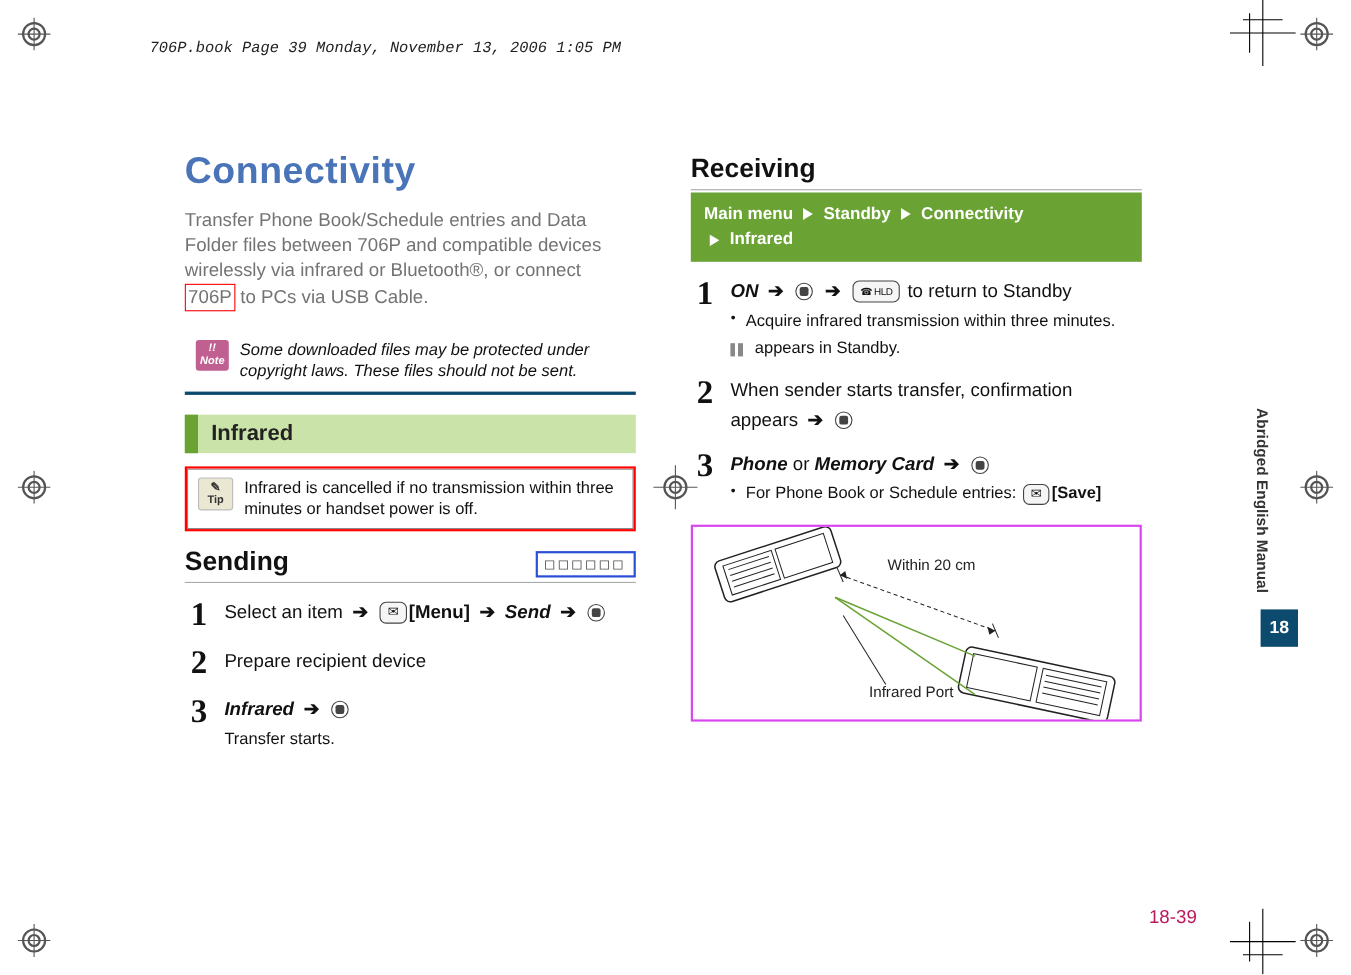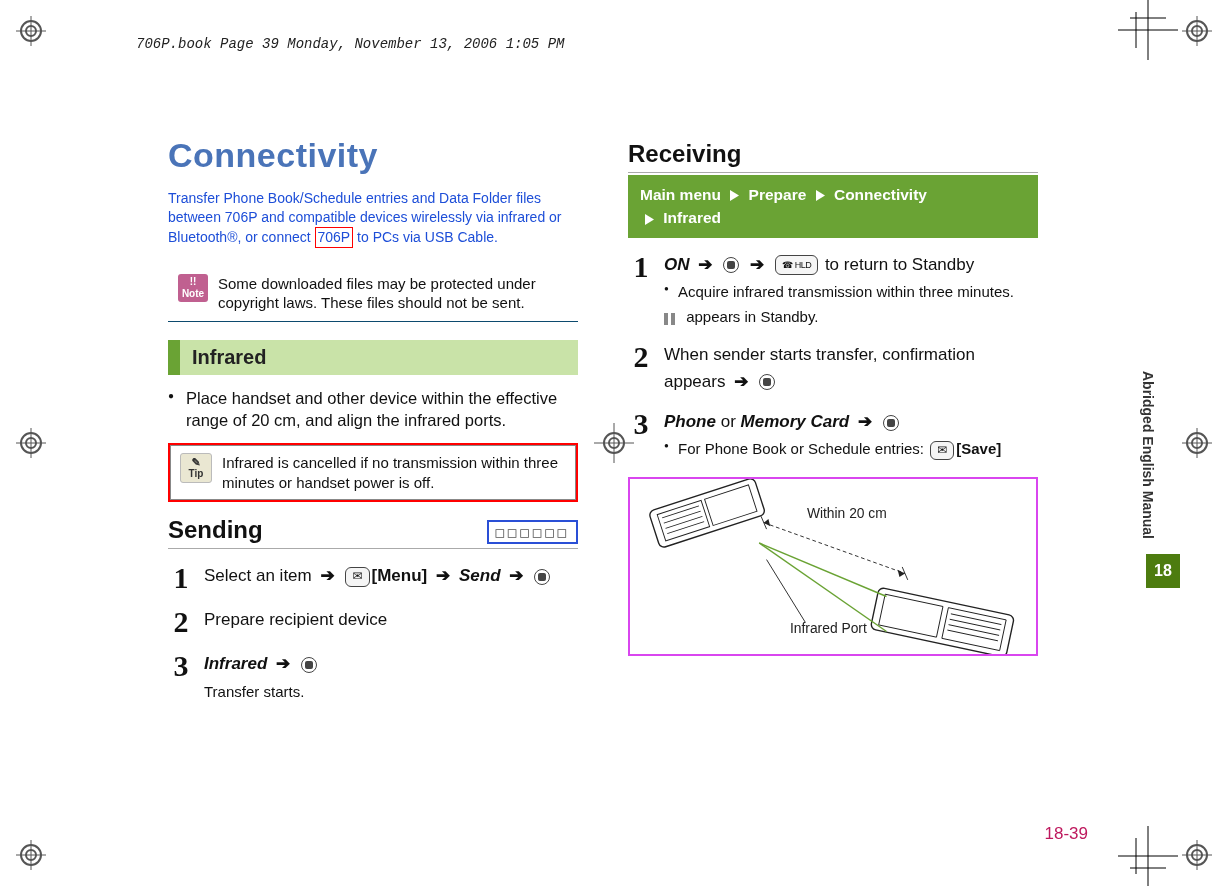--- a/index.html
+++ b/index.html
@@ -50,43 +50,43 @@
   .col.right { padding-right:40px; }
 
   h1.connectivity {
     color:#4a74b8;
     font-weight:700;
     font-size:34px;
     margin:0 0 14px 0;
     letter-spacing:0.5px;
   }
   p.intro {
-    font-size:14px;
+    font-size:17px;
     line-height:1.35;
     margin:0 0 18px 0;
     font-weight:400;
-    color:#1d4ed8;
+    color:#737373;
     font-stretch: condensed;
   }
   .model-box {
     border:1.5px solid #ff0000;
     padding:0 2px;
     display:inline-block;
   }
 
   .note-box, .tip-box {
     display:flex;
     align-items:flex-start;
     gap:10px;
     padding:8px 10px;
     font-size:15px;
     line-height:1.3;
     font-stretch: condensed;
   }
-  .note-box { border-bottom:1px solid #0c4a6e; }
+  .note-box { border-bottom:3px solid #0c4a6e;font-style:italic; }
   .note-badge, .tip-badge {
     width:30px; height:28px;
     flex:0 0 30px;
     display:flex;
     align-items:center;
     justify-content:center;
     color:#fff;
     font-size:10px;
     font-weight:600;
     border-radius:3px;
@@ -237,21 +237,21 @@
     font-weight:600;
     color:#333;
     height:230px;
     text-align:center;
   }
   .side-tab {
     position:absolute;
     bottom:72px;
     right:0;
     width:34px; height:34px;
-    background:#4d7c0f;
+    background:#0c4a6e;
     color:#fff;
     font-size:16px;
     font-weight:700;
     display:flex;
     align-items:center;
     justify-content:center;
   }
   .pagenum {
     position:absolute;
     right:140px;
@@ -344,21 +344,20 @@
 
     <div class="note-box">
       <div class="note-badge">
           <span>Note</span>
         </div>
       <div>Some downloaded files may be protected under copyright laws. These files should not be sent.</div>
     </div>
 
     <h2 class="infra">Infrared</h2>
 
-    <p class="bullet-p">Place handset and other device within the effective range of 20 cm, and align the infrared ports.</p>
 
     <div class="tip-wrap">
       <div class="tip-box">
         <div class="tip-badge">
             <span>Tip</span>
           </div>
         <div>Infrared is cancelled if no transmission within three minutes or handset power is off.</div>
       </div>
     </div>
 
@@ -397,21 +396,21 @@
   </div>
 
   <div class="col right">
     <h3 class="sub" style="margin-top:4px;">Receiving</h3>
 
     <div class="menubar">
       <span>Main menu</span>
       <span class="tri"><svg viewBox="0 0 10 12">
             <polygon points="0,0 10,6 0,12" fill="#fff"></polygon>
           </svg></span>
-      <span>Prepare</span>
+      <span>Standby</span>
       <span class="tri"><svg viewBox="0 0 10 12">
             <polygon points="0,0 10,6 0,12" fill="#fff"></polygon>
           </svg></span>
       <span>Connectivity</span><br>
       <span class="tri"><svg viewBox="0 0 10 12">
             <polygon points="0,0 10,6 0,12" fill="#fff"></polygon>
           </svg></span>
       <span>Infrared</span>
     </div>
 

